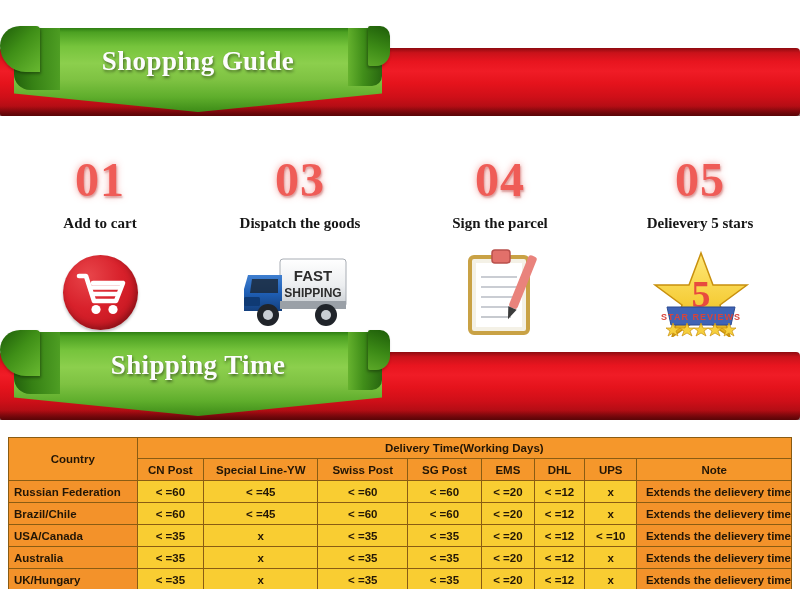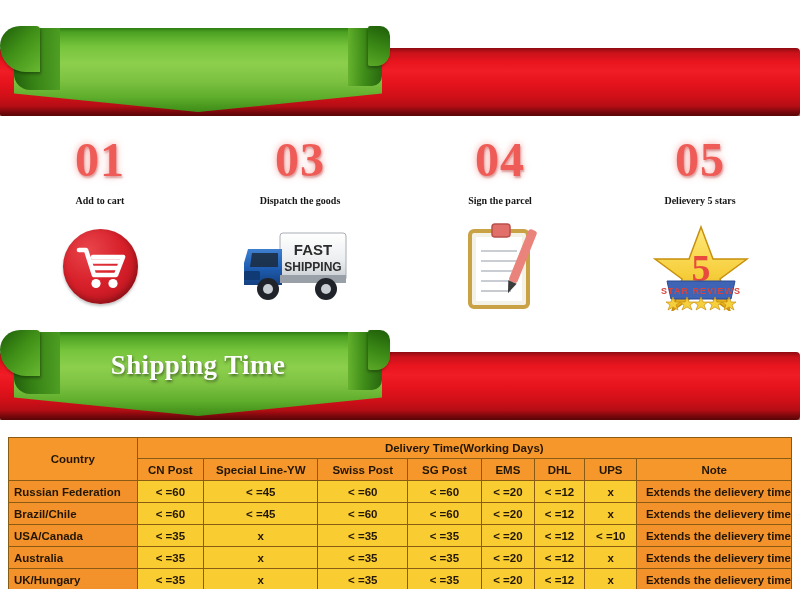--- a/index.html
+++ b/index.html
@@ -69,21 +69,21 @@
   .step-num{
     font-family:"Liberation Serif", serif;
     font-size:48px;font-weight:bold;line-height:1;
     color:#ef5c57;
     text-shadow:0 0 7px rgba(239,92,87,.55), 1px 2px 2px rgba(150,30,30,.35);
     letter-spacing:1px;
   }
   .step-label{
     margin-top:11px;
     font-family:"Liberation Serif", serif;
-    font-weight:bold;font-size:10px;color:#161616;white-space:nowrap;
+    font-weight:bold;font-size:15px;color:#161616;white-space:nowrap;
   }
   .step-icon{margin-top:14px;height:92px;display:flex;align-items:center;justify-content:center;}
 
   
   .cart-circle{
     width:75px;height:75px;border-radius:50%;
     background:radial-gradient(circle at 34% 28%, #e8454a 0%, #d8212b 45%, #b8111b 100%);
     box-shadow:inset -2px -3px 6px rgba(0,0,0,.3), 0 2px 3px rgba(0,0,0,.25);
     position:relative;
   }
@@ -132,23 +132,24 @@
 </head>
 <body>
 
 <div class="page">
 
   <div class="banner" style="top:22px;">
     <div class="red-ribbon"></div>
     <div class="green-flag"></div>
     <div class="curl-left"></div>
     <div class="curl-right"></div>
+    <div class="flag-title">Shopping Guide</div>
   </div>
 
-  <div class="steps" style="top:136px;align-items:flex-end;">
+  <div class="steps" style="top:156px;align-items:flex-end;">
 
     <div class="step">
       <div class="step-num">01</div>
       <div class="step-label">Add to cart</div>
       <div class="step-icon">
         <div class="cart-circle">
           <svg width="75" height="75" viewBox="0 0 75 75">
             <g fill="none" stroke="#ffffff" stroke-width="4.6" stroke-linecap="round" stroke-linejoin="round">
               <path d="M16 21 h7 l8 25 h22 l7 -18 h-30"></path>
               <path d="M28.5 32.5 h27.5"></path>

